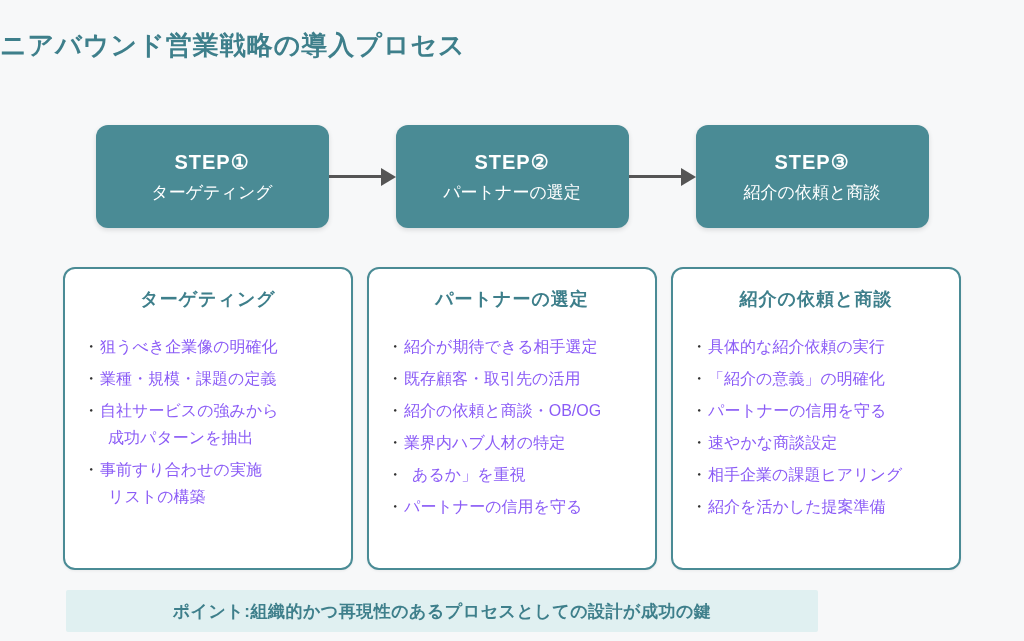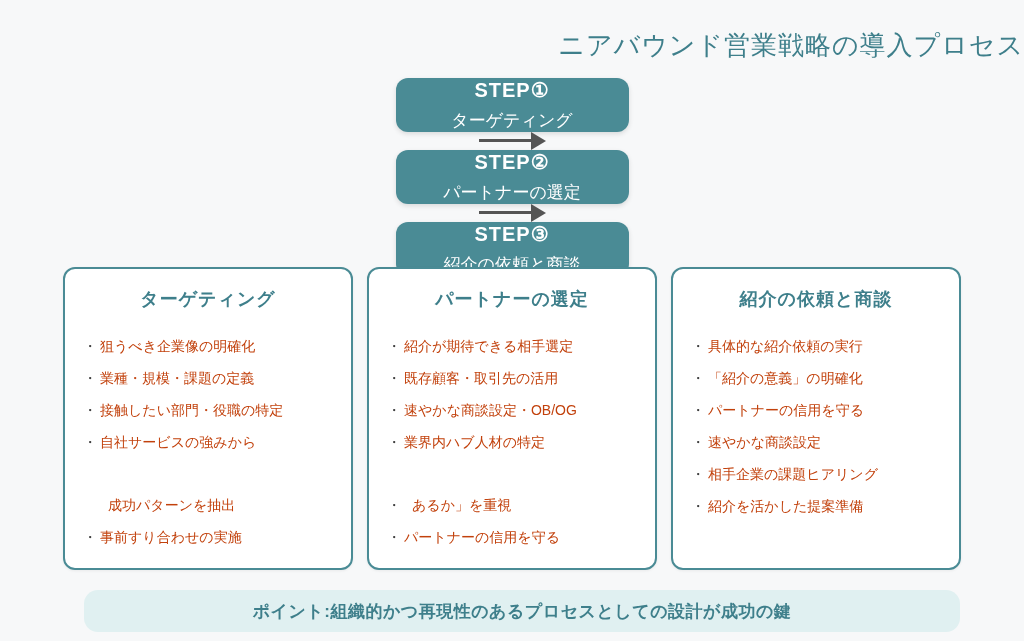--- a/index.html
+++ b/index.html
@@ -14,37 +14,36 @@
     height: 641px;
     background: #f7f8f9;
     overflow: hidden;
   }
   .title {
     position: absolute;
     top: 28px;
     left: 0;
     right: 0;
     margin: 0;
-    text-align: right;
+    text-align: left;
     font-size: 26px;
-    font-weight: normal;
+    font-weight: bold;
     color: #3e7f8b;
     letter-spacing: 1px;
   }
   
   .steps-row {
     position: absolute;
     top: 125px;
     left: 0;
     width: 100%;
     height: 103px;
     display: flex;
     justify-content: center;
     align-items: center;
-    flex-direction: column;
   }
   .step-box {
     width: 233px;
     height: 103px;
     background: #4a8b95;
     border-radius: 12px;
     color: #ffffff;
     display: flex;
     flex-direction: column;
     justify-content: center;
@@ -103,46 +102,45 @@
     text-align: center;
     font-size: 18px;
     font-weight: bold;
     color: #3e7f8b;
     letter-spacing: 1px;
   }
   .item {
     position: relative;
     padding-left: 17px;
     margin-bottom: 5px;
-    font-size: 14px;
+    font-size: 16px;
     line-height: 27px;
-    color: #c2410c;
+    color: #8b5cf6;
   }
   .item::before {
     content: "・";
     position: absolute;
     left: 0;
     top: 0;
     color: #333333;
   }
   .item .l1 { display: block; }
-  .item .l2 { display: block; padding-left: 8px; margin-top: 36px; }
+  .item .l2 { display: block; padding-left: 8px; }
   
   .footer {
     position: absolute;
     top: 590px;
     left: 66px;
-    width: 876px;
+    width: 752px;
     height: 42px;
     background: #e0f0f1;
-    border-radius: 14px;
-    display: flex;
-    align-items: center;
-    justify-content: center;
-    margin-left: 18px;
+    border-radius: 2px;
+    display: flex;
+    align-items: center;
+    justify-content: center;
   }
   .footer span {
     font-size: 17px;
     font-weight: bold;
     color: #3e7f8b;
     letter-spacing: 0.5px;
   }
 </style>
 </head>
 <body>
@@ -178,42 +176,39 @@
 
     <section class="card">
       <h2 class="card-title">ターゲティング</h2>
       <div class="item">
         <span class="l1">狙うべき企業像の明確化</span>
       </div>
       <div class="item">
         <span class="l1">業種・規模・課題の定義</span>
       </div>
       <div class="item">
-        <span class="l1">接触したい部門・役職の特定</span>
-      </div>
-      <div class="item">
         <span class="l1">自社サービスの強みから</span>
         <span class="l2">成功パターンを抽出</span>
       </div>
       <div class="item">
         <span class="l1">事前すり合わせの実施</span>
         <span class="l2">リストの構築</span>
       </div>
     </section>
 
     <section class="card">
       <h2 class="card-title">パートナーの選定</h2>
       <div class="item">
         <span class="l1">紹介が期待できる相手選定</span>
       </div>
       <div class="item">
         <span class="l1">既存顧客・取引先の活用</span>
       </div>
       <div class="item">
-        <span class="l1">速やかな商談設定・OB/OG</span>
+        <span class="l1">紹介の依頼と商談・OB/OG</span>
       </div>
       <div class="item">
         <span class="l1">業界内ハブ人材の特定</span>
       </div>
       <div class="item">
         <span class="l2">あるか」を重視</span>
       </div>
       <div class="item">
         <span class="l1">パートナーの信用を守る</span>
       </div>

